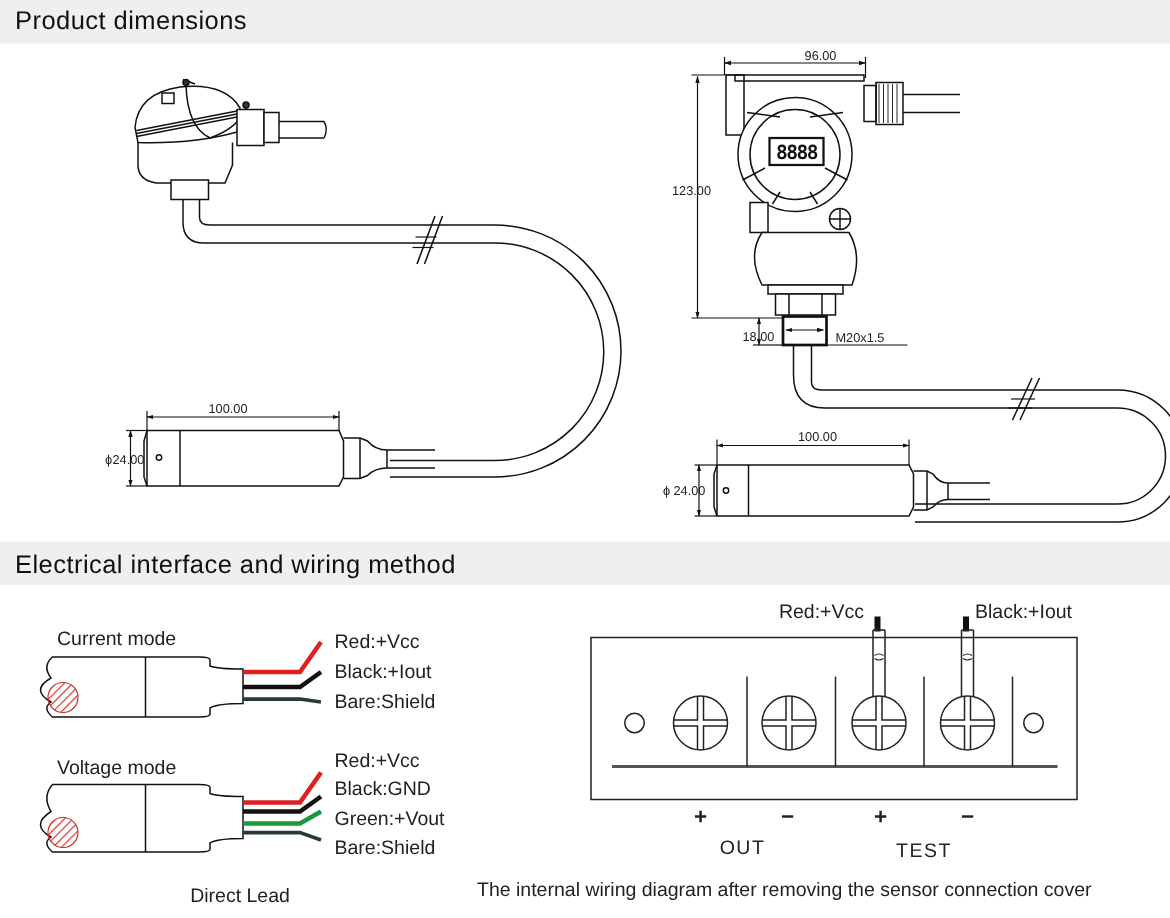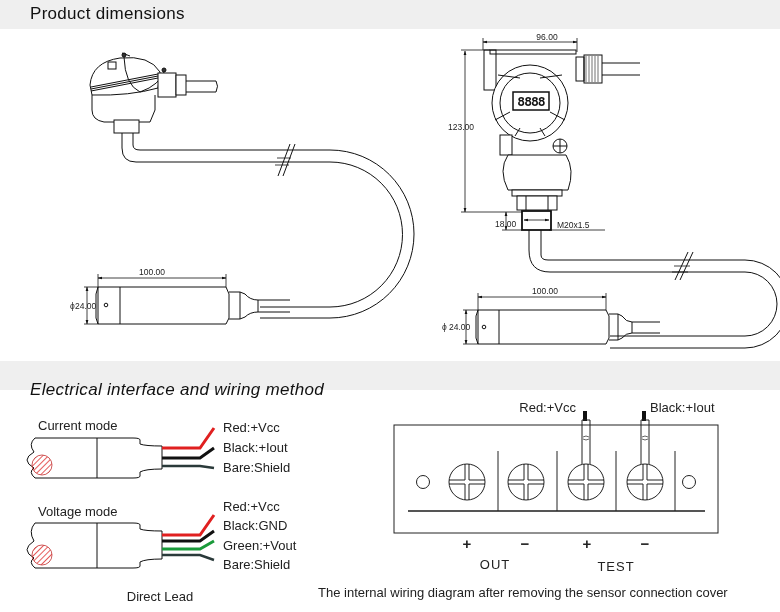--- a/index.html
+++ b/index.html
@@ -1,22 +1,22 @@
 <!DOCTYPE html>
 <html><head>
 <meta charset="utf-8">
 <style>
   html, body { margin:0; padding:0; background:#ffffff; }
   body { width:780px; height:612px; position:relative; overflow:hidden; font-family:"Liberation Sans", sans-serif; }
   .section-header { position:absolute; left:0; width:780px; background:#efefef; }
-  .section-header span { position:absolute; left:10px; font-size:17px; color:#111; letter-spacing:0.3px;margin-left:20px; }
+  .section-header span { position:absolute; left:10px; font-size:17px; color:#111; letter-spacing:0.3px; }
   #hdr1 { top:0; height:29px; }
   #hdr1 span { top:4px; }
   #hdr2 { top:361px; height:29px; }
-  #hdr2 span { top:19px;font-style:italic; }
+  #hdr2 span { top:6px; }
   svg { position:absolute; left:0; top:0; }
   .lbl { font-family:"Liberation Sans", sans-serif; fill:#222; }
 </style>
 </head>
 <body>
 
 <div class="section-header" id="hdr1">
   <span>Product dimensions</span>
 </div>
 <div class="section-header" id="hdr2">

